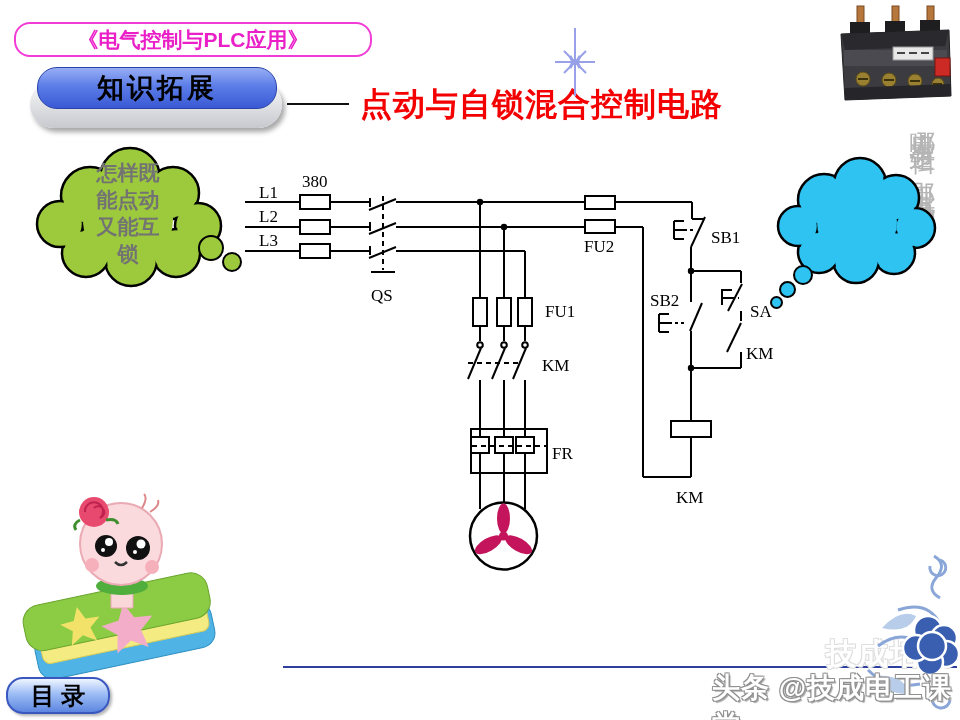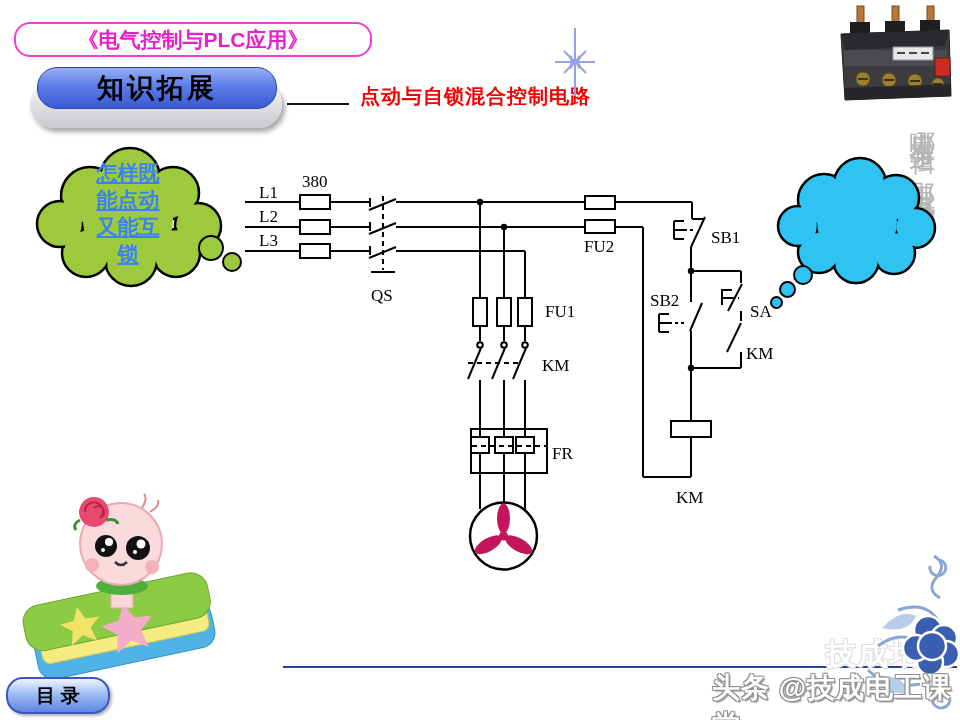--- a/index.html
+++ b/index.html
@@ -9,42 +9,42 @@
 
   
   .course-box{left:14px;top:22px;width:354px;height:31px;border:2px solid #f23cd6;border-radius:16px;
       display:flex;align-items:center;justify-content:center;color:#ea1fc7;font-weight:bold;font-size:21px;}
   .kb-outer{left:30px;top:81px;width:252px;height:47px;border-radius:24px;
       background:linear-gradient(180deg,#fbfbfb,#c7c9cf);box-shadow:3px 4px 5px rgba(0,0,0,.35);}
   .kb-inner{left:37px;top:67px;width:238px;height:40px;border-radius:20px;border:1px solid #2a43a8;
       background:linear-gradient(180deg,#98aef4 0%,#5c7de8 45%,#3a59d4 100%);
       display:flex;align-items:center;justify-content:center;font-weight:bold;font-size:27px;color:#000;letter-spacing:3px;}
   .title-dash{left:287px;top:103px;width:62px;height:2px;background:#111;}
-  .slide-title{left:360px;top:83px;font-family:"Liberation Serif",serif;font-weight:bold;font-size:20px;color:#f40000;letter-spacing:1px;}
+  .slide-title{left:360px;top:83px;font-family:"Liberation Serif",serif;font-weight:bold;font-size:32px;color:#f40000;letter-spacing:1px;}
 
   
   .cloud-wrap{z-index:6;}
-  .cloud-text{position:absolute;width:100%;text-align:center;font-weight:bold;color:#3b82f6;
-      font-size:21px;line-height:27px;font-family:"Liberation Serif",serif;text-decoration:underline;}
+  .cloud-text{position:absolute;width:100%;text-align:center;font-weight:bold;color:#737373;
+      font-size:21px;line-height:27px;font-family:"Liberation Serif",serif;}
   .tail{position:absolute;border:2px solid #000;border-radius:50%;z-index:6;}
   .tail.green{background:#9cca3c;}
   .tail.blue{background:#2fc3f2;}
 
   .side-text{left:906px;top:112px;height:475px;writing-mode:vertical-rl;color:#b5b5b5;
       font-size:26px;letter-spacing:4px;z-index:1;font-family:"Liberation Sans",sans-serif;}
 
   .circuit{left:0;top:0;width:960px;height:720px;z-index:2;pointer-events:none;}
   .circuit path,.circuit line,.circuit rect,.circuit circle{vector-effect:none;}
   .clabel{font-family:"Liberation Serif",serif;font-size:17px;fill:#000;}
 
   
   .divider{left:283px;top:666px;width:674px;height:2px;background:#2f3f9f;z-index:3;}
   .toc-btn{left:6px;top:677px;width:100px;height:33px;border-radius:17px;border:2px solid #3a57c0;
       background:linear-gradient(180deg,#eef5ff 0%,#9dbdf5 45%,#5d86e0 100%);
-      display:flex;align-items:center;justify-content:center;font-weight:bold;font-size:19px;color:#000;
+      display:flex;align-items:center;justify-content:center;font-weight:bold;font-size:24px;color:#000;
       box-shadow:2px 2px 3px rgba(0,0,0,.3);z-index:4;cursor:pointer;}
   .wm-faint{left:826px;top:634px;font-size:30px;font-weight:bold;color:#fff;z-index:3;letter-spacing:2px;
       text-shadow:-1px -1px 0 #dedede,1px -1px 0 #dedede,-1px 1px 0 #dedede,1px 1px 0 #dedede;}
   .wm-main{left:712px;top:669px;font-size:28px;font-weight:bold;color:#fff;z-index:7;letter-spacing:1px;
       text-shadow:-1px -1px 0 #8f8f8f,1px -1px 0 #8f8f8f,-1px 1px 0 #8f8f8f,1px 1px 0 #8f8f8f,2px 2px 1px #aaa;}
   .ornament{left:838px;top:550px;width:122px;height:170px;z-index:5;}
   .mascot{left:14px;top:486px;width:212px;height:218px;z-index:4;}
   .relay{left:835px;top:4px;width:120px;height:100px;z-index:2;}
   .sparkle{left:545px;top:24px;width:60px;height:76px;z-index:1;}
 </style>

